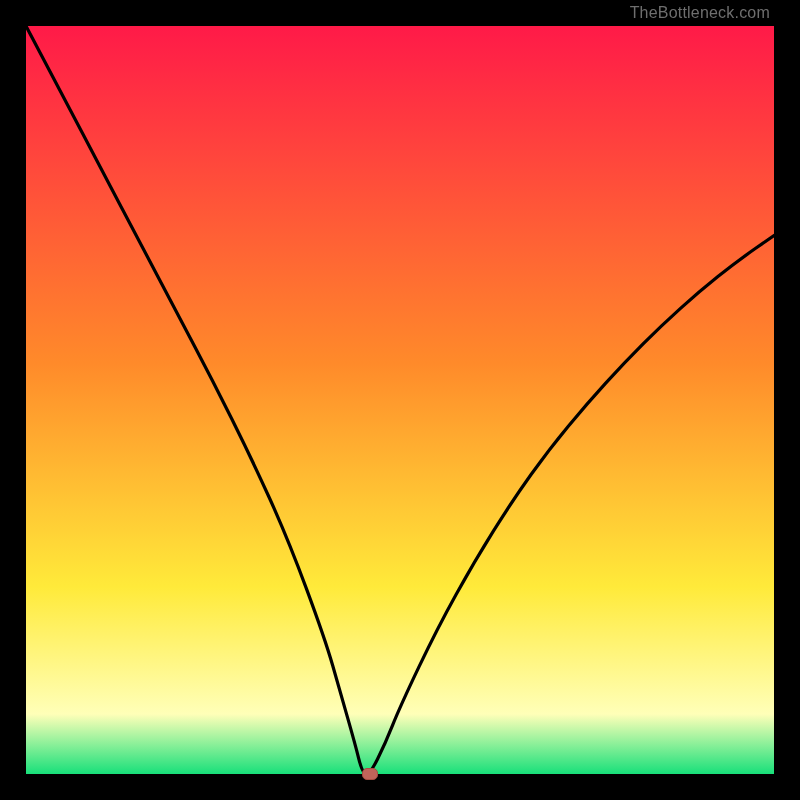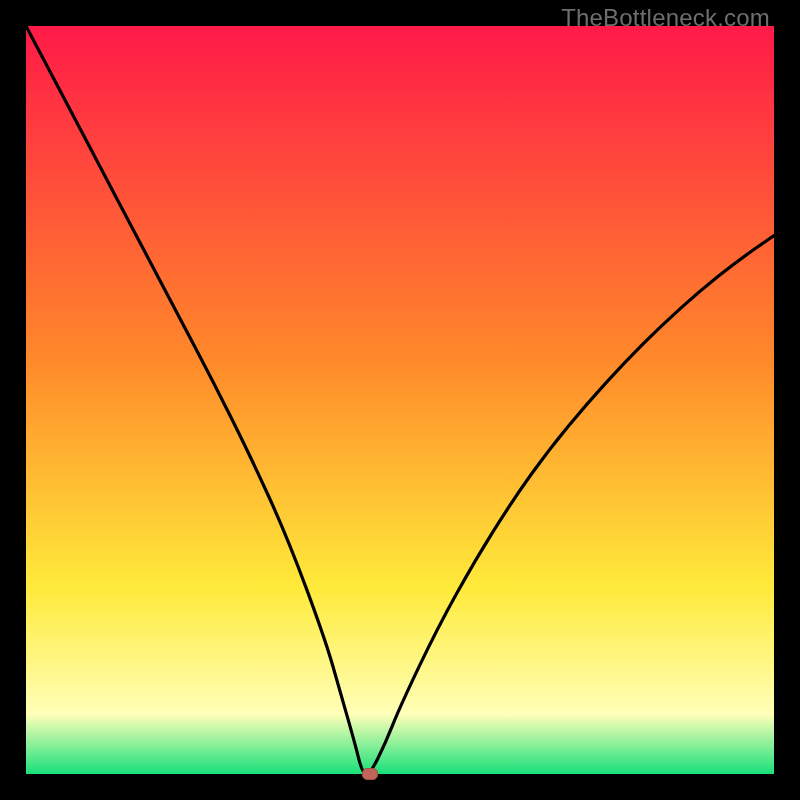--- a/index.html
+++ b/index.html
@@ -38,21 +38,21 @@
     left: 0;
     top: 0;
     width: 100%;
     height: 100%;
   }
   .watermark {
     position: absolute;
     top: 4px;
     right: 30px;
     color: #6e6e6e;
-    font-size: 24px;
+    font-size: 16px;
     font-weight: 500;
     letter-spacing: 0.2px;
     margin-left: 12px;
   }
   .marker {
     position: absolute;
     width: 14px;
     height: 10px;
     border-radius: 5px;
     transform: translate(-50%, -50%);

